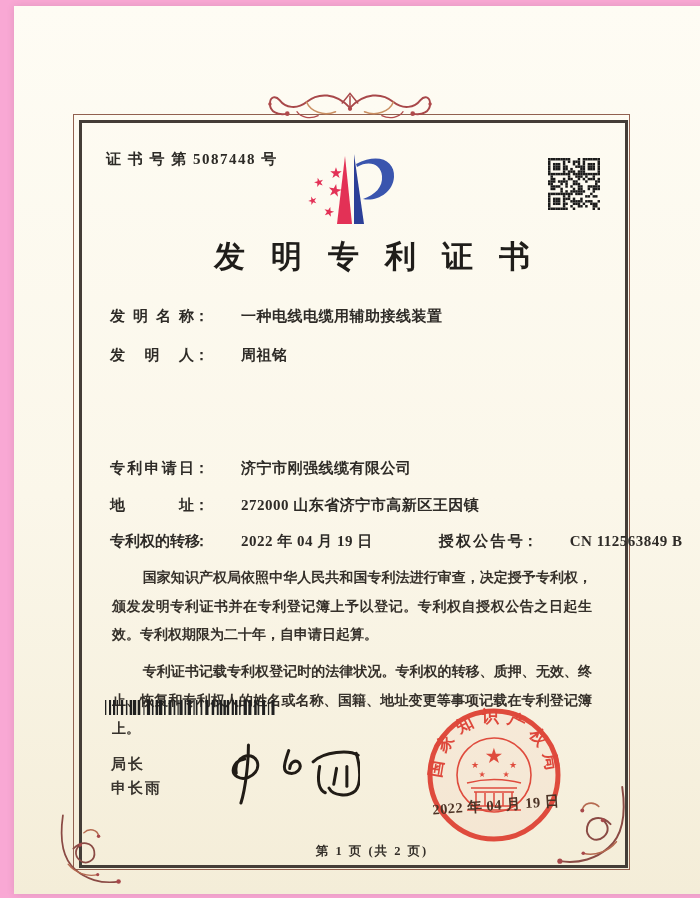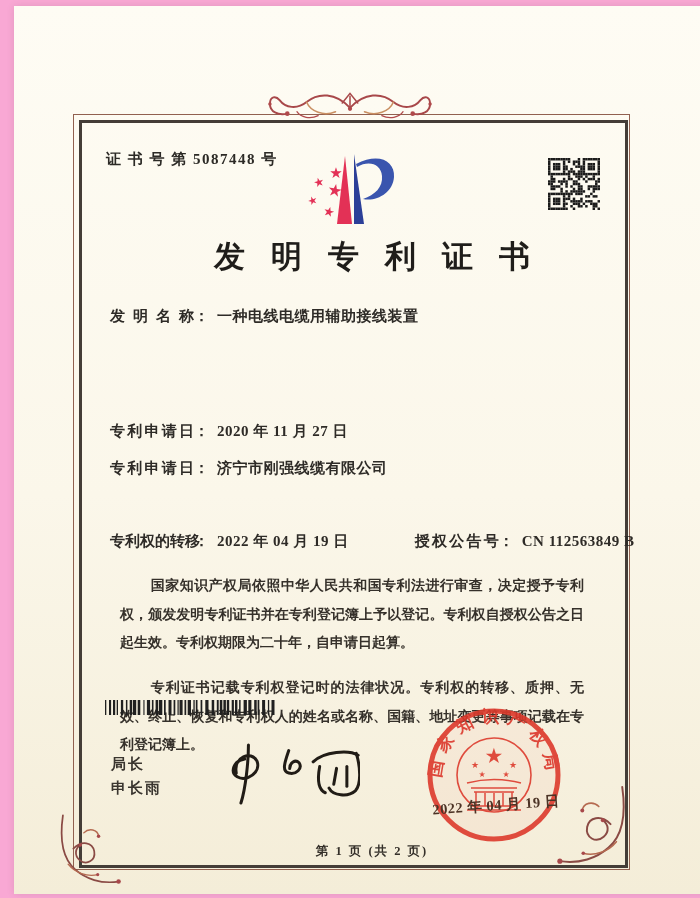--- a/index.html
+++ b/index.html
@@ -11,25 +11,25 @@
   .frame-outer{position:absolute;left:59px;top:108px;width:555px;height:754px;border:1.5px solid #91604f;}
   .frame-inner{position:absolute;left:65px;top:114px;width:543px;height:742px;border:3px solid #443d37;}
   .cert-no{position:absolute;left:92px;top:144px;font-size:15px;font-weight:bold;color:#2c2a26;letter-spacing:1.5px;}
   .qr{position:absolute;left:534px;top:152px;width:52px;height:52px;}
   .logo{position:absolute;left:281px;top:142px;width:110px;height:86px;}
   .title{position:absolute;left:0;top:230px;width:100%;text-align:center;font-size:31px;font-weight:bold;
          color:#1f1d1a;letter-spacing:26px;padding-left:26px;box-sizing:border-box;font-family:Liberation Mono, monospace;}
   .row{position:absolute;left:96px;font-size:15px;font-weight:bold;color:#2e2b27;white-space:nowrap;}
   .lbl{display:inline-block;width:84px;text-align:justify;text-align-last:justify;vertical-align:bottom;}
   .colon{margin-right:8px;}
-  .val{letter-spacing:0.5px;}
+  .val{letter-spacing:0.5px;margin-left:24px;}
   .grp2{margin-left:66px;}
   .paras{position:absolute;left:90px;top:550px;width:496px;font-size:14px;line-height:2.05;
          color:#35302a;font-weight:600;text-align:justify;}
-  .paras p{margin:16px;text-indent:2.2em;}
+  .paras p{margin:8px;text-indent:2.2em;}
   .barcode{position:absolute;left:91px;top:694px;width:173px;height:15px;}
   .director{position:absolute;left:97px;top:750px;font-size:15px;font-weight:bold;color:#3a352f;
             font-family:Liberation Sans, sans-serif;line-height:1.0;}
   .director div{margin-bottom:9px;letter-spacing:2px;}
   .signature{position:absolute;left:196px;top:732px;width:150px;height:72px;}
   .seal{position:absolute;left:410px;top:699px;width:140px;height:140px;}
   .seal-date{position:absolute;left:412px;top:790px;width:140px;text-align:center;font-size:14.5px;
              font-weight:bold;color:#4c3326;transform:rotate(-4deg);letter-spacing:0.5px;white-space:nowrap;}
   .footer{position:absolute;left:0;top:837px;width:100%;text-align:center;font-size:12.5px;
           font-weight:bold;color:#35302a;letter-spacing:2px;}
@@ -351,25 +351,28 @@
           <rect x="18" y="20" width="1" height="1"></rect>
           <rect x="20" y="20" width="1" height="1"></rect>
         </g>
       </svg>
 
     <div class="title">发明专利证书</div>
 
     <div class="row" style="top:301px">
       <span class="lbl">发明名称</span><span class="colon">：</span><span class="val">一种电线电缆用辅助接线装置</span>
     </div>
-    <div class="row" style="top:416px">
-      <span class="lbl">专利申请日</span><span class="colon">：</span><span class="val">2020 年 11 月 27 日</span>
+    <div class="row" style="top:340px">
+      <span class="lbl">发明人</span><span class="colon">：</span><span class="val">周祖铭</span>
     </div>
     <div class="row" style="top:453px">
       <span class="lbl">专利申请日</span><span class="colon">：</span><span class="val">济宁市刚强线缆有限公司</span>
+    </div>
+    <div class="row" style="top:490px">
+      <span class="lbl">地址</span><span class="colon">：</span><span class="val">272000 山东省济宁市高新区王因镇</span>
     </div>
     <div class="row" style="top:526px">
       <span class="lbl">专利权的转移</span><span class="colon">：</span><span class="val">2022 年 04 月 19 日</span><span class="grp2"><span class="lbl">授权公告号</span><span class="colon">：</span><span class="val">CN 112563849 B</span></span>
     </div>
 
     <div class="paras">
       <p>国家知识产权局依照中华人民共和国专利法进行审查，决定授予专利权，颁发发明专利证书并在专利登记簿上予以登记。专利权自授权公告之日起生效。专利权期限为二十年，自申请日起算。</p>
       <p>专利证书记载专利权登记时的法律状况。专利权的转移、质押、无效、终止、恢复和专利权人的姓名或名称、国籍、地址变更等事项记载在专利登记簿上。</p>
     </div>
 

